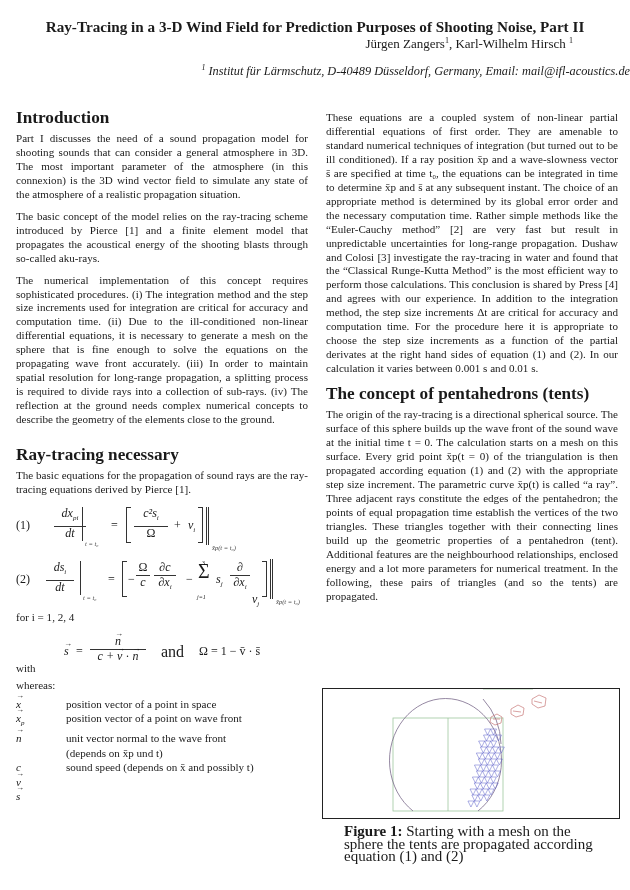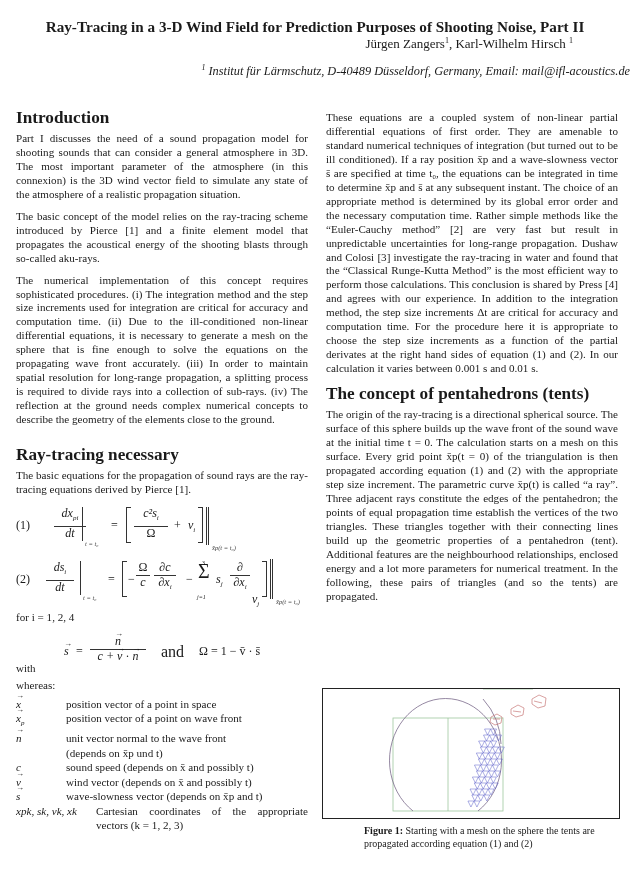--- a/index.html
+++ b/index.html
@@ -23,21 +23,21 @@
   .frac .bar { border-top: 1px solid #333; width: 100%; }
   .vbar { position: absolute; border-left: 1px solid #333; }
   .brk { position: absolute; border: 1px solid #333; width: 4px; }
   .brk.l { border-right: none; }
   .brk.r { border-left: none; }
   .sm { position: absolute; font-size: 6.5px; font-style: italic; color: #444; }
   .defs { font-size: 11.1px; line-height: 14.5px; }
   .defrow { display: flex; }
   .defsym { width: 50px; font-style: italic; }
   .fig { position: absolute; left: 322px; top: 688px; width: 296px; height: 129px; border: 1px solid #222; background: #fff; }
-  .caption { position: absolute; left: 364px; top: 825px; width: 260px; font-size: 10px; line-height: 12.5px; }
+  .caption { position: absolute; left: 344px; top: 825px; width: 260px; font-size: 15px; line-height: 12.5px; }
   .caption b { font-weight: bold; }
 </style>
 </head>
 <body>
 
 <div class="title">Ray-Tracing in a 3-D Wind Field for Prediction Purposes of Shooting Noise, Part II</div>
 <div class="authors">
   <span>Jürgen Zangers</span><sup>1</sup>,
   <span>Karl-Wilhelm Hirsch</span> <sup>1</sup>
 </div>
@@ -151,29 +151,23 @@
     <div class="defrow">
         <span class="defsym"></span>
         <span>(depends on x̄p und t)</span>
       </div>
     <div class="defrow">
         <span class="defsym">c</span>
         <span>sound speed (depends on x̄ and possibly t)</span>
       </div>
     <div class="defrow">
         <span class="defsym"><span class="vec">v</span></span>
-        <span>wind vector (depends on x̄ and possibly t)</span>
       </div>
     <div class="defrow">
         <span class="defsym"><span class="vec">s</span></span>
-        <span>wave-slowness vector (depends on x̄p and t)</span>
-      </div>
-    <div class="defrow">
-        <span style="width:80px; font-style:italic; flex-shrink:0;">xpk, sk, vk, xk</span>
-        <span>Cartesian coordinates of the appropriate vectors (k = 1, 2, 3)</span>
       </div>
   </div>
 </div>
 
 <div class="col right">
   <p>These equations are a coupled system of non-linear partial differential equations of first order. They are amenable to standard numerical techniques of integration (but turned out to be ill conditioned). If a ray position x̄p and a wave-slowness vector s̄ are specified at time t₀, the equations can be integrated in time to determine x̄p and s̄ at any subsequent instant. The choice of an appropriate method is determined by its global error order and the necessary computation time. Rather simple methods like the “Euler-Cauchy method” [2] are very fast but result in unpredictable uncertainties for long-range propagation. Dushaw and Colosi [3] investigate the ray-tracing in water and found that the “Classical Runge-Kutta Method” is the most efficient way to perform those calculations. This conclusion is shared by Press [4] and agrees with our experience. In addition to the integration method, the step size increments Δt are critical for accuracy and computation time. For the procedure here it is appropriate to choose the step size increments as a function of the partial derivates at the right hand sides of equation (1) and (2). In our calculation it varies between 0.001 s and 0.01 s.</p>
   <h2 style="margin-top:8px;">The concept of pentahedrons (tents)</h2>
   <p>The origin of the ray-tracing is a directional spherical source. The surface of this sphere builds up the wave front of the sound wave at the initial time t = 0. The calculation starts on a mesh on this surface. Every grid point x̄p(t = 0) of the triangulation is then propagated according equation (1) and (2) with the appropriate step size increment. The parametric curve x̄p(t) is called “a ray”. Three adjacent rays constitute the edges of the pentahedron; the points of equal propagation time establish the vertices of the two triangles. These triangles together with their connecting lines build up the geometric properties of a pentahedron (tent). Additional features are the neighbourhood relationships, enclosed energy and a lot more parameters for numerical treatment. In the following, these pairs of triangles (and so the tents) are propagated.</p>
 </div>
 

